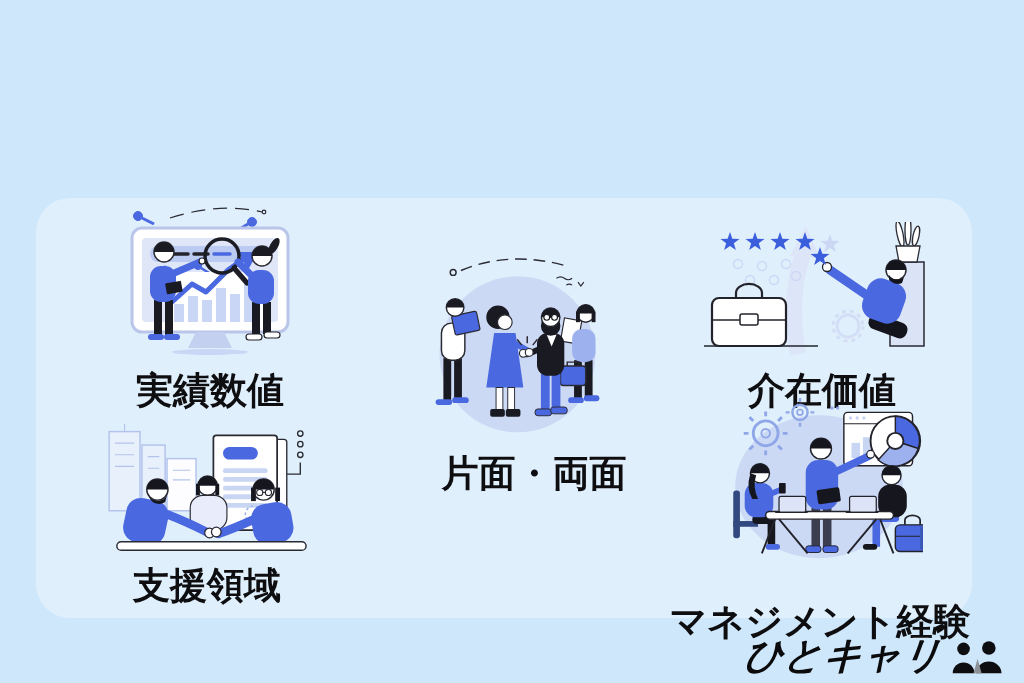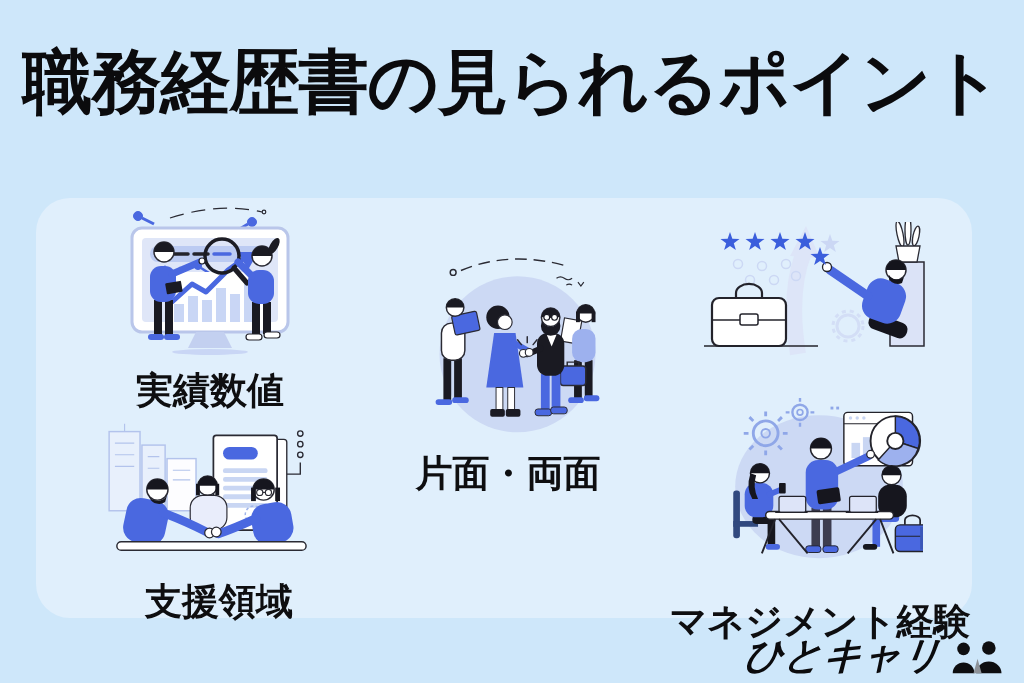--- a/index.html
+++ b/index.html
@@ -33,21 +33,20 @@
     font-size:38px; font-weight:900; font-style:italic;
     transform:skewX(-8deg); color:#0b0b0d; line-height:1;
     letter-spacing:0.5px;
   }
 </style>
 </head>
 <body>
 
 <div id="page">
 
-  <h1 class="title">職務経歴書の見られるポイント</h1>
 
   <div class="card"></div>
 
   <div class="illo" style="left:110px; top:200px;">
     <svg width="200" height="165" viewBox="0 0 200 165">
       <path d="M60,18 Q110,2 152,12" fill="none" stroke="#2a2a33" stroke-width="1.2" stroke-dasharray="14 8"></path>
       <circle cx="154" cy="12" r="1.8" fill="none" stroke="#2a2a33" stroke-width="1.2"></circle>
       <g fill="#4a68e0" stroke="#4a68e0">
         <circle cx="28" cy="16" r="4.5"></circle>
           <path d="M32,18 L44,24" stroke-width="3" fill="none"></path>
@@ -158,21 +157,21 @@
       <circle cx="106" cy="103" r="4" fill="#ffffff" stroke="#2a2a33" stroke-width="1.2"></circle>
       <circle cx="112" cy="102" r="4" fill="#ffffff" stroke="#2a2a33" stroke-width="1.2"></circle>
       <circle cx="134" cy="66" r="9.5" fill="#ffffff" stroke="#2a2a33" stroke-width="1.5"></circle>
       <path d="M124.5,66 a9.5,9.5 0 0 1 19,0 z" fill="#1a1a22"></path>
       <path d="M125,69 a9.5,9.5 0 0 0 18,0 l1,6 a9.5,9.5 0 0 1 -20,0 z" fill="#1a1a22"></path>
       <circle cx="130" cy="66" r="3" fill="#ffffff" stroke="#1a1a22" stroke-width="1.2"></circle>
       <circle cx="138" cy="66" r="3" fill="#ffffff" stroke="#1a1a22" stroke-width="1.2"></circle>
       <path d="M133,66 h2" stroke="#1a1a22" stroke-width="1.2"></path>
     </svg>
   </div>
-  <div class="label" style="left:508px; top:449px;">片面・両面</div>
+  <div class="label" style="left:534px; top:449px;">片面・両面</div>
 
   <div class="illo" style="left:700px; top:222px;">
     <svg width="235" height="135" viewBox="0 0 235 135">
       <defs>
         <path id="star" d="M0,-10 L2.35,-3.24 9.51,-3.09 3.8,1.24 5.88,8.09 0,4 -5.88,8.09 -3.8,1.24 -9.51,-3.09 -2.35,-3.24 Z"></path>
       </defs>
       <path d="M98,132 Q88,70 104,30" stroke="#dde5f8" stroke-width="16" fill="none"></path>
       <polygon points="90,34 106,4 120,36" fill="#dde5f8"></polygon>
       <g stroke="#ccd8f4" stroke-width="1.5" fill="none">
         <circle cx="38" cy="42" r="4.5"></circle>
@@ -202,20 +201,21 @@
       <rect x="168" y="96" width="40" height="16" rx="7" fill="#14141c" transform="rotate(20 188 104)"></rect>
       <rect x="164" y="58" width="40" height="42" rx="14" fill="#4a68e0" transform="rotate(20 184 79)"></rect>
       <path d="M168,74 L130,48" stroke="#4a68e0" stroke-width="9" stroke-linecap="round"></path>
       <circle cx="127" cy="45" r="4.5" fill="#ffffff" stroke="#23232b" stroke-width="1.3"></circle>
       <use href="#star" x="120" y="35" fill="#3b5edc" transform=""></use>
       <circle cx="196" cy="48" r="10" fill="#ffffff" stroke="#2a2a33" stroke-width="1.5"></circle>
       <path d="M186,48 a10,10 0 0 1 20,0 z" fill="#14141c"></path>
       <path d="M189,53 a10,10 0 0 0 15,2 l-2,6 a10,10 0 0 1 -13,-4 z" fill="#14141c"></path>
     </svg>
   </div>
+  <div class="label" style="left:822px; top:366px;">介在価値</div>
 
   <div class="illo" style="left:98px; top:420px;">
     <svg width="225" height="140" viewBox="0 0 230 145">
       <g stroke="#b3c3ec" stroke-width="1.5" fill="#e8f0fc">
         <rect x="10" y="12" width="32" height="82"></rect>
         <rect x="44" y="26" width="24" height="68"></rect>
         <rect x="70" y="40" width="30" height="54" fill="#fdfdff"></rect>
       </g>
       <path d="M16,24 h20 M16,36 h20 M16,48 h20 M50,38 h12 M50,50 h12 M76,52 h18 M76,62 h18 M26,12 v-8" stroke="#b3c3ec" stroke-width="1.2" fill="none"></path>
       <circle cx="208" cy="14" r="2.8" fill="none" stroke="#2a2a33" stroke-width="1.4"></circle>
@@ -253,21 +253,21 @@
         <rect x="182" y="70" width="5" height="14" fill="#16161e"></rect>
       <circle cx="166" cy="75" r="3.2" fill="none" stroke="#2a2a33" stroke-width="1.2"></circle>
       <circle cx="175" cy="75" r="3.2" fill="none" stroke="#2a2a33" stroke-width="1.2"></circle>
       <path d="M169,75 h3" stroke="#2a2a33" stroke-width="1.2"></path>
       <path d="M162,102 Q140,112 123,118" fill="none" stroke="#4a68e0" stroke-width="9" stroke-linecap="round"></path>
       <circle cx="114" cy="117" r="5" fill="#ffffff" stroke="#2a2a33" stroke-width="1.3"></circle>
       <circle cx="121" cy="116" r="5" fill="#ffffff" stroke="#2a2a33" stroke-width="1.3"></circle>
       <rect x="18" y="126" width="196" height="9" rx="4.5" fill="#ffffff" stroke="#2a2a33" stroke-width="1.5"></rect>
     </svg>
   </div>
-  <div class="label" style="left:219px; top:561px;margin-top:16px;">支援領域</div>
+  <div class="label" style="left:207px; top:561px;">支援領域</div>
 
   <div class="illo" style="left:718px; top:398px;">
     <svg width="205" height="166" viewBox="0 0 215 172">
       <ellipse cx="106" cy="92" rx="88" ry="75" fill="#ccd9f4"></ellipse>
       <g stroke="#8fa7e8" fill="none">
         <circle cx="50" cy="36" r="13" stroke-width="3"></circle>
         <circle cx="50" cy="36" r="4.5" stroke-width="2"></circle>
         <path d="M50,18 v-5 M50,54 v5 M32,36 h-5 M68,36 h5 M37,23 l-4,-4 M63,23 l4,-4 M37,49 l-4,4 M63,49 l4,4" stroke-width="3"></path>
         <circle cx="86" cy="14" r="8" stroke-width="2.5"></circle>
         <circle cx="86" cy="14" r="3" stroke-width="1.8"></circle>

